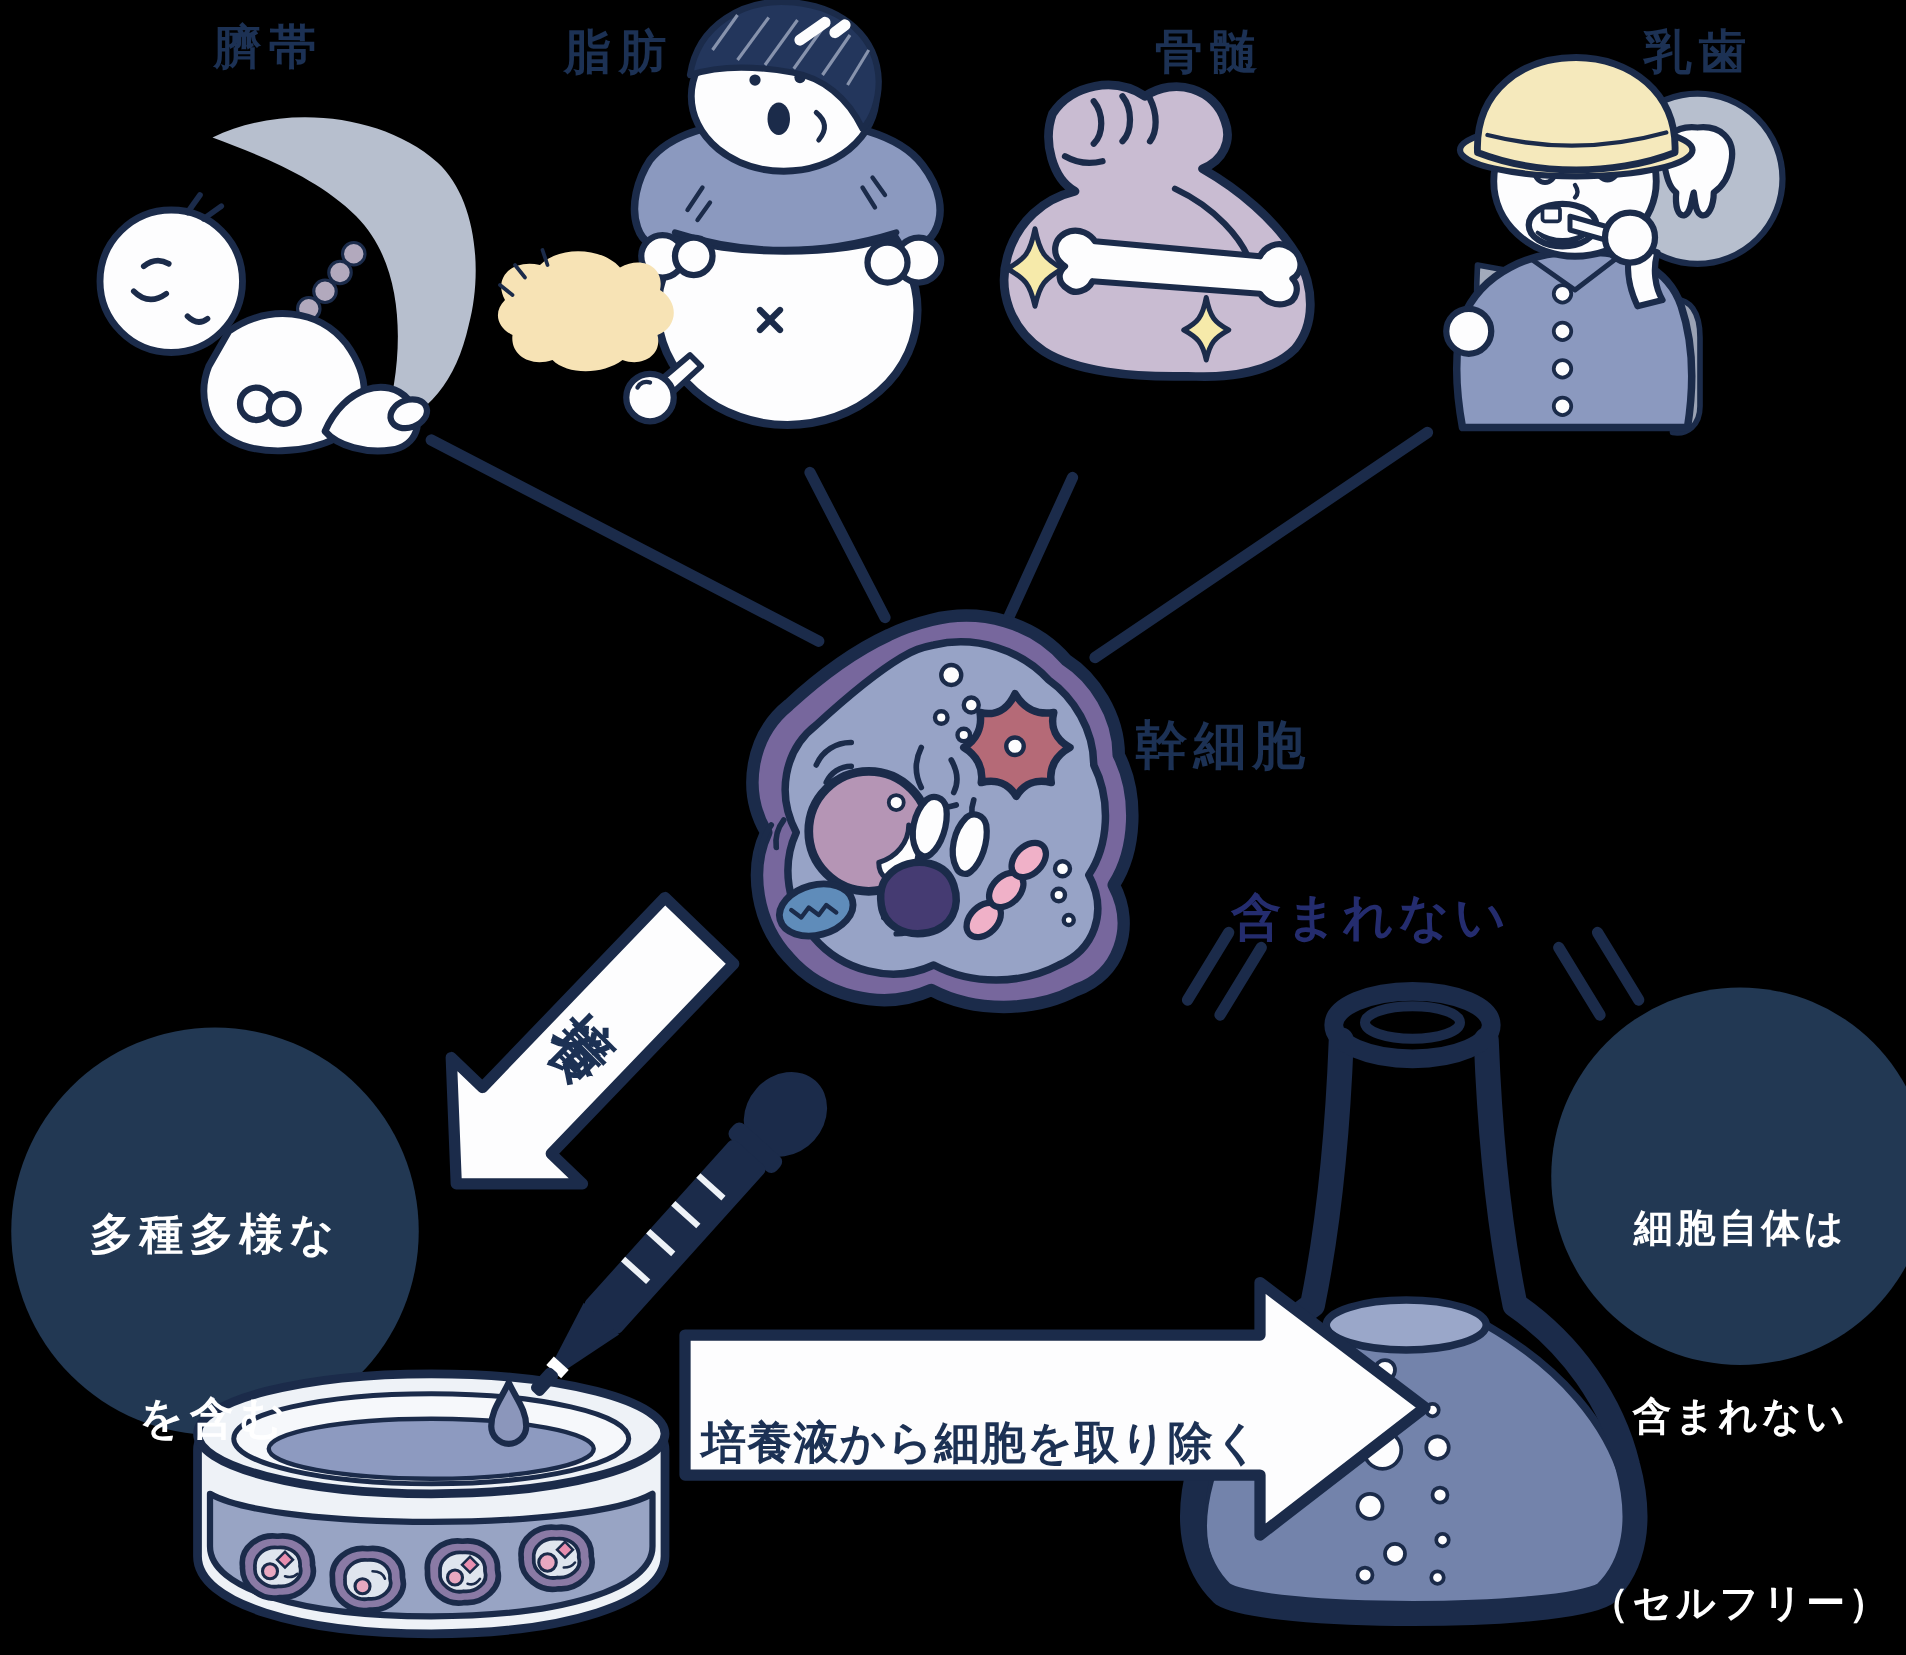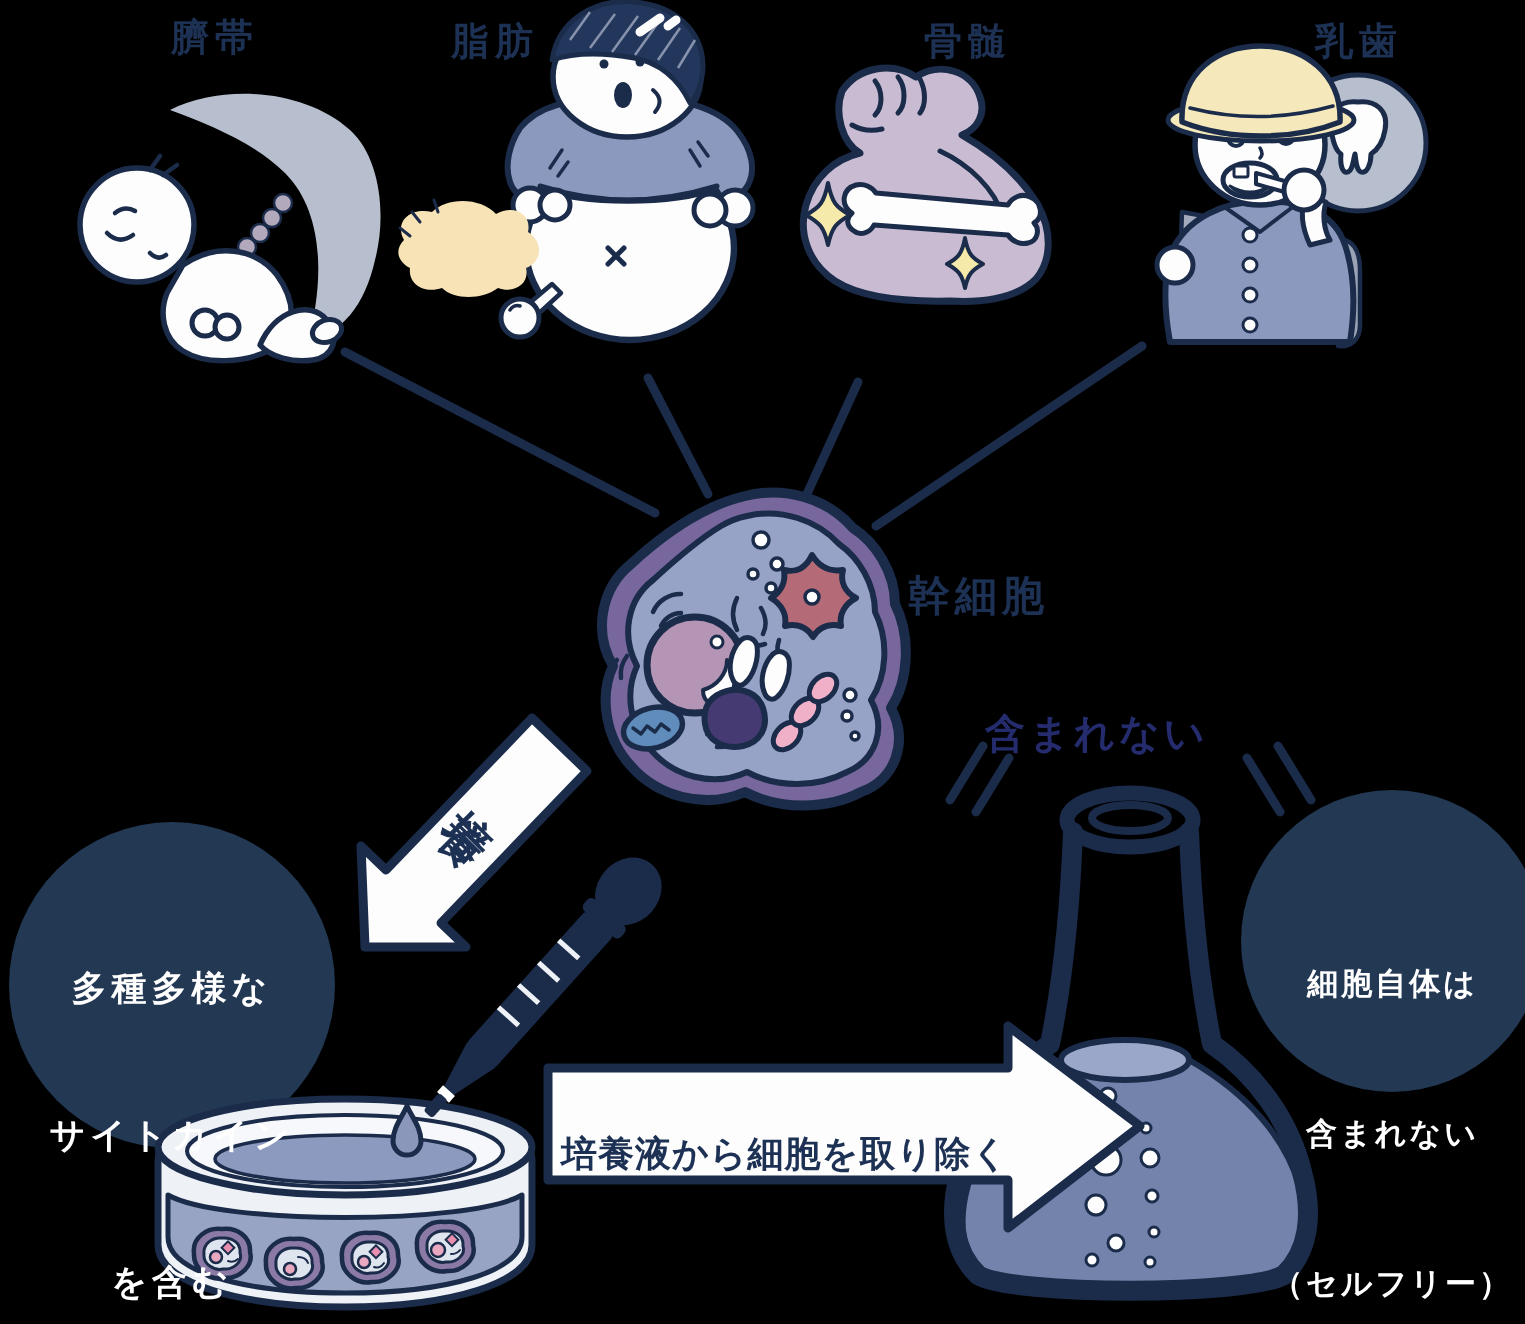--- a/index.html
+++ b/index.html
@@ -318,21 +318,20 @@
 <div class="txt src-label" style="left:1259px;top:16px;">乳歯</div>
 
 <div class="txt navy" style="left:908px;top:568px;font-size:42px;letter-spacing:5px;">幹細胞</div>
 
 <div class="txt indigo" style="left:985px;top:706px;font-size:40px;letter-spacing:4px;">含まれない</div>
 
 <div class="txt navy" style="left:436px;top:774px;width:64px;height:124px;font-size:46px;letter-spacing:10px;writing-mode:vertical-rl;transform:rotate(45deg);">培養</div>
 
 <div class="txt white-lines" style="left:12px;top:866px;width:320px;font-size:35px;line-height:49px;letter-spacing:5px;">
   <div>多種多様な</div>
-  <div>サイトカイン</div>
   <div>を含む</div>
 </div>
 
 <div class="txt white-lines" style="left:1245px;top:858px;width:295px;font-size:31px;line-height:50px;letter-spacing:3px;">
   <div>細胞自体は</div>
   <div>含まれない</div>
   <div>（セルフリー）</div>
 </div>
 
 <div class="txt navy" style="left:550px;top:1102px;width:470px;text-align:center;font-size:36px;letter-spacing:1px;margin-top:28px;">培養液から細胞を取り除く</div>

